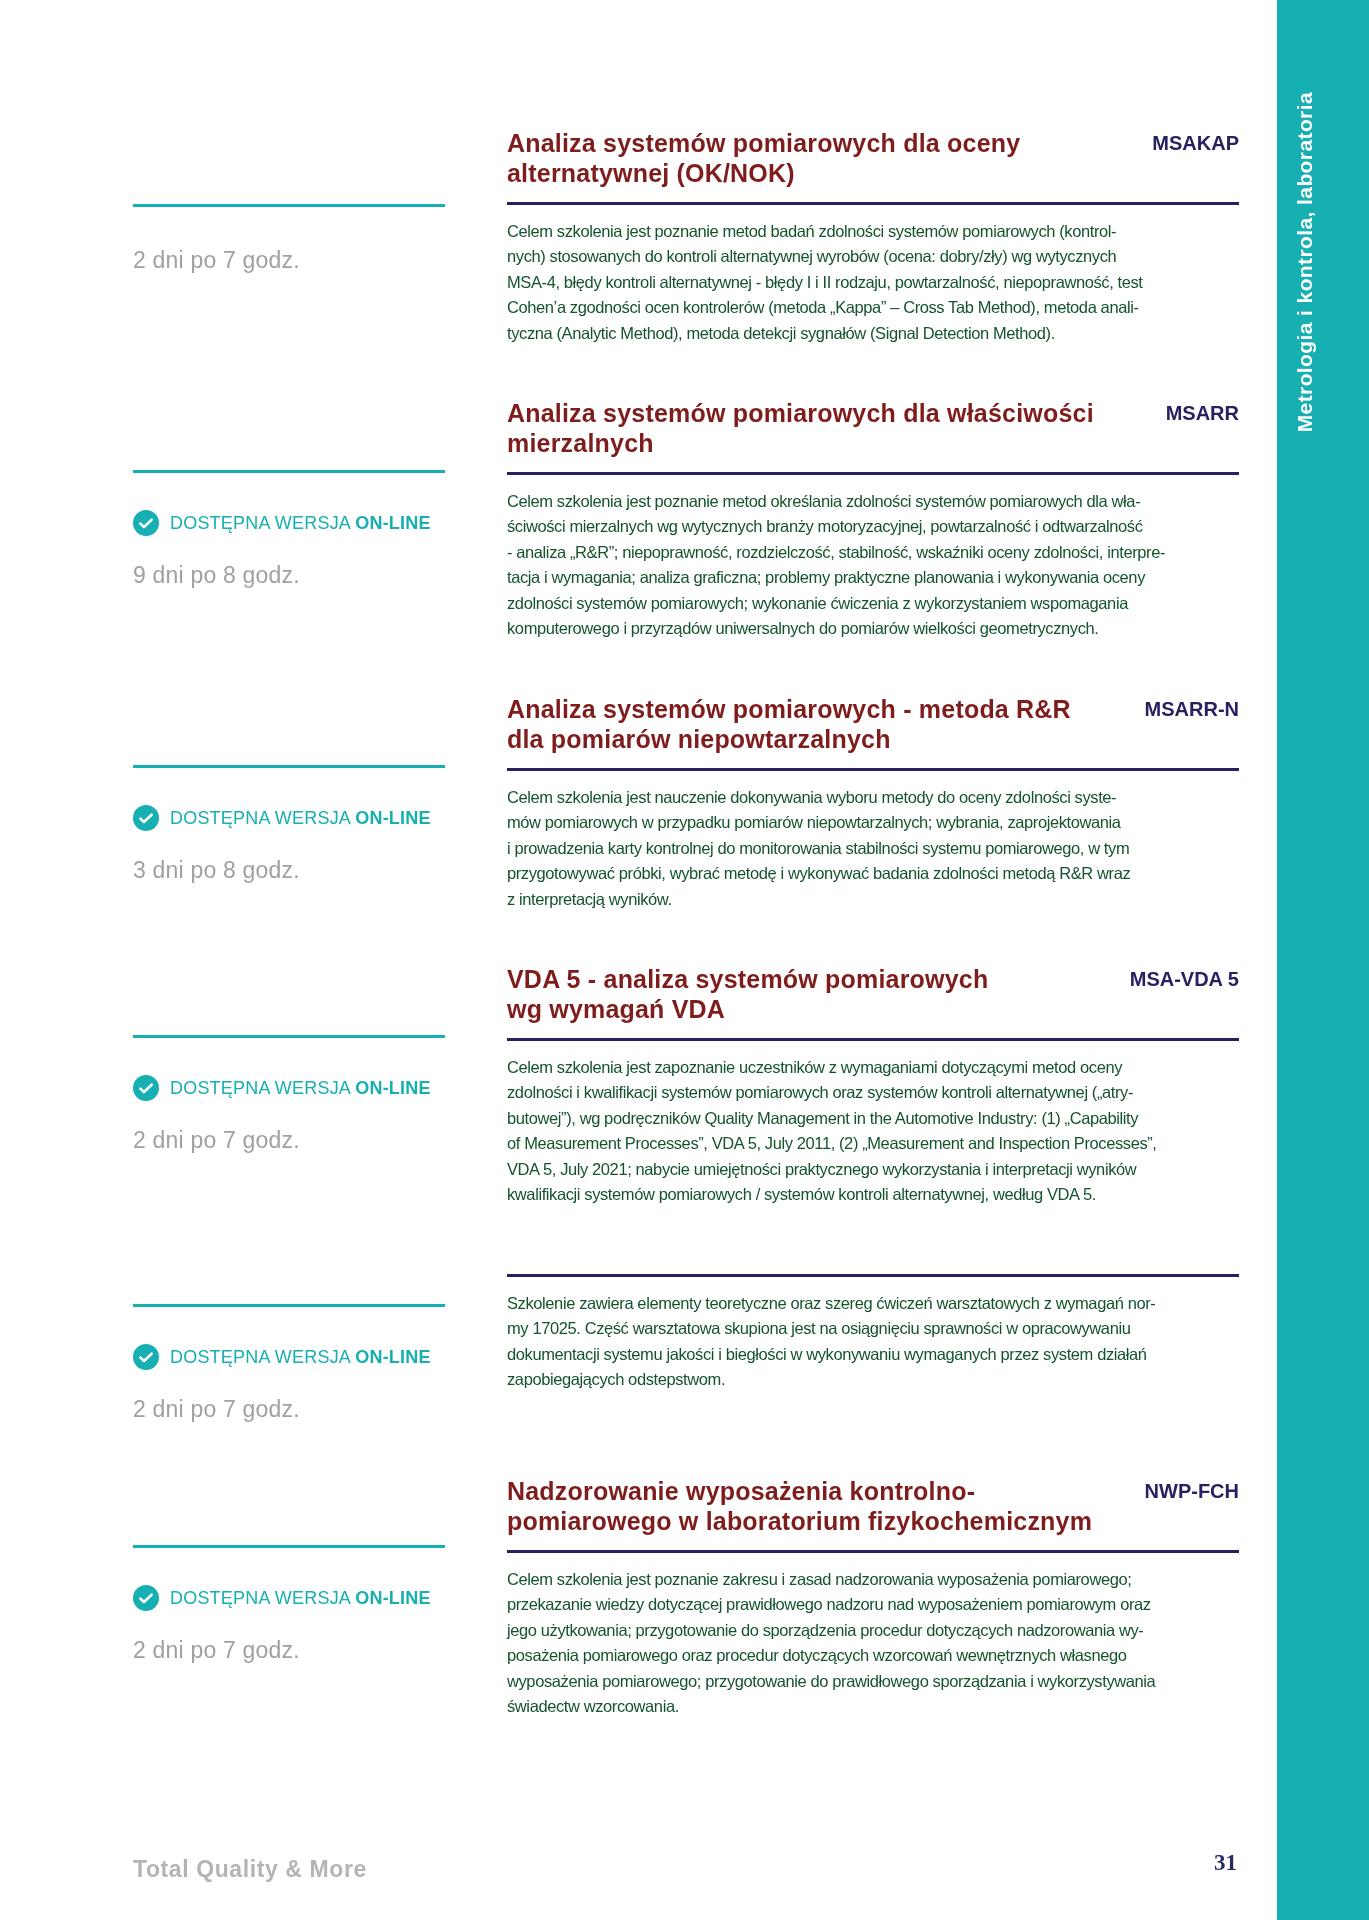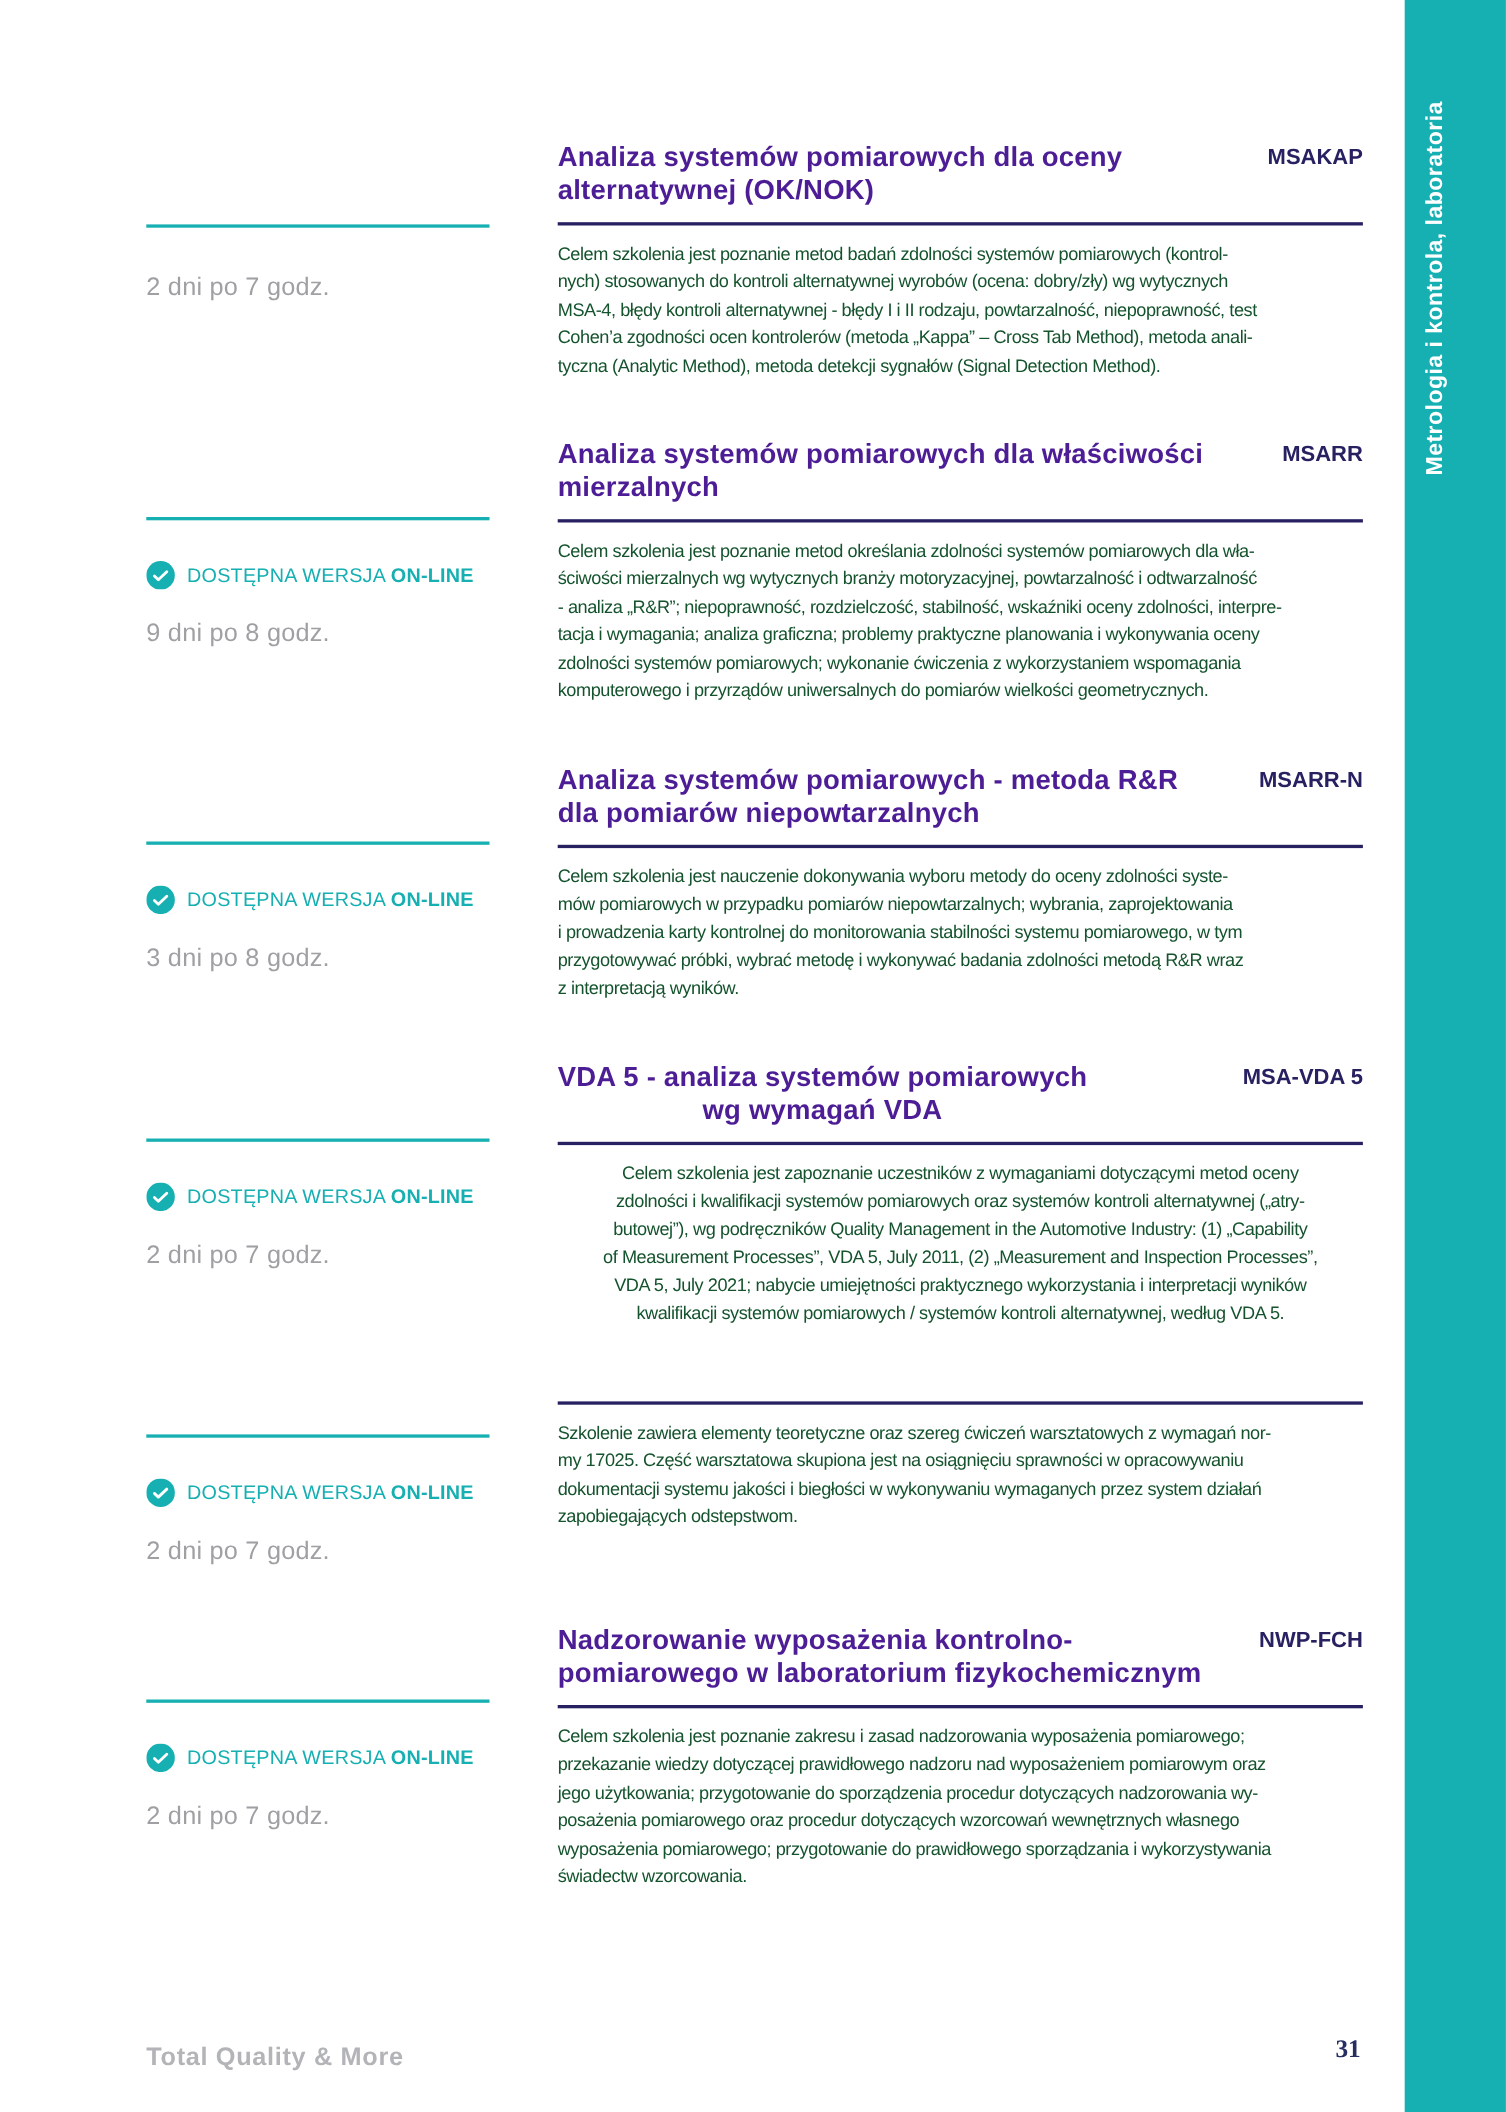--- a/index.html
+++ b/index.html
@@ -14,21 +14,21 @@
     position:absolute; top:92px; left:16px;
     writing-mode:vertical-rl; transform:rotate(180deg);
     color:#ffffff; font-size:21px; font-weight:700; letter-spacing:0.4px; white-space:nowrap;
   }
 
   
   .section { position:absolute; left:507px; width:732px; }
   .sec-head { display:flex; justify-content:space-between; align-items:flex-start; }
   .sec-title {
     margin:0; white-space:pre-line;
-    font-size:25px; line-height:30px; font-weight:700; color:#4c1d95; letter-spacing:0.2px;
+    font-size:25px; line-height:30px; font-weight:700; color:#7f1d1d; letter-spacing:0.2px;
   }
   .sec-code { font-size:20px; font-weight:700; color:#272162; white-space:nowrap; padding-top:4px; }
   .sec-rule { height:0; border-top:3px solid #272162; margin-top:14px; }
   .sec-desc {
     margin-top:14px; white-space:pre;
     font-size:16.5px; line-height:25.4px; color:#14532d; letter-spacing:-0.4px;
   }
 
   
   .entry { position:absolute; left:133px; width:312px; }
@@ -45,21 +45,21 @@
     position:absolute; left:133px; top:1856px;
     font-size:23px; font-weight:700; color:#b3b4b8; letter-spacing:0.6px;
   }
   .page-number {
     position:absolute; right:132px; top:1850px; width:60px; text-align:right;
     font-family:"Liberation Serif", serif; font-size:23px; font-weight:700; color:#272d63;
   }
 
   
   #sec0 { top:128px; }  #sec1 { top:398px; }  #sec2 { top:694px; }
-  #sec3 { top:964px;text-align:center; }  #sec4 { top:1260px; } #sec5 { top:1476px; }
+  #sec3 { top:964px; }  #sec4 { top:1260px; } #sec5 { top:1476px; }
   #ent0 { top:204px; }  #ent1 { top:470px; }  #ent2 { top:765px; }
   #ent3 { top:1035px; } #ent4 { top:1304px; } #ent5 { top:1545px; }
 </style>
 </head>
 <body>
 
 <div class="page">
 
   <div class="sidebar">
     <div class="sidebar-title">Metrologia i kontrola, laboratoria</div>

